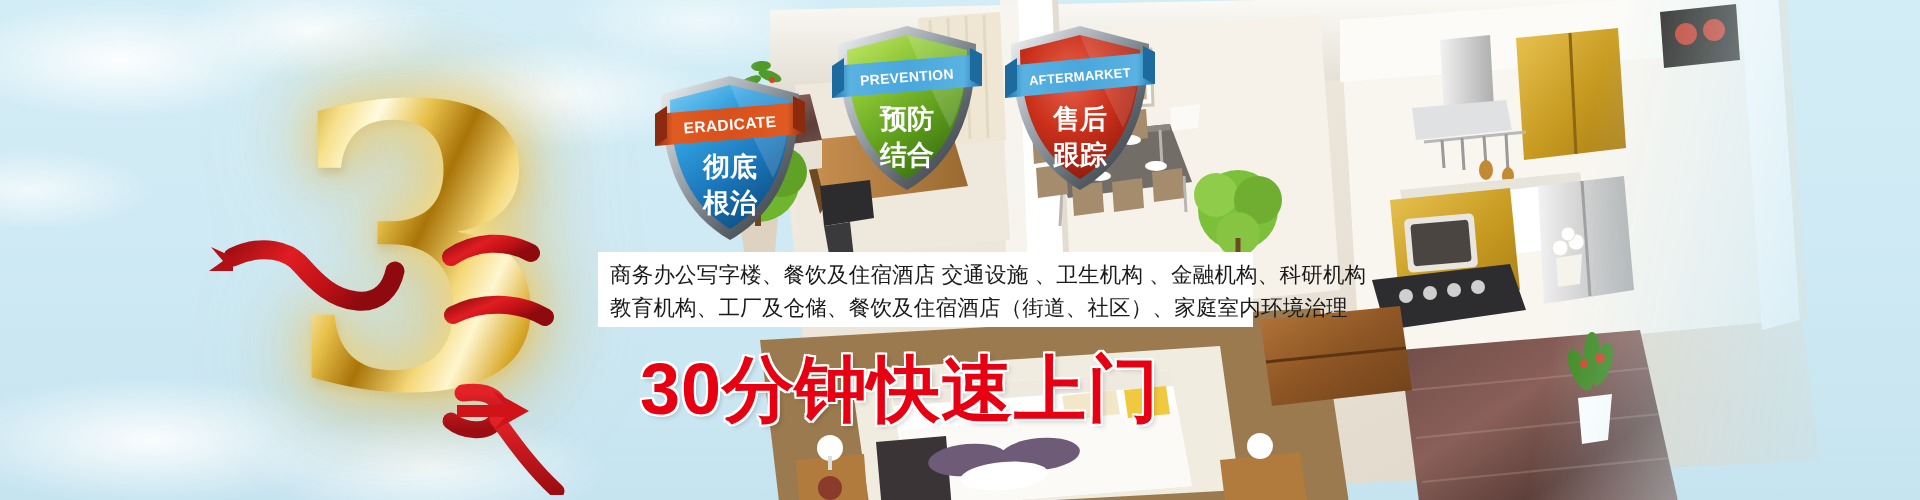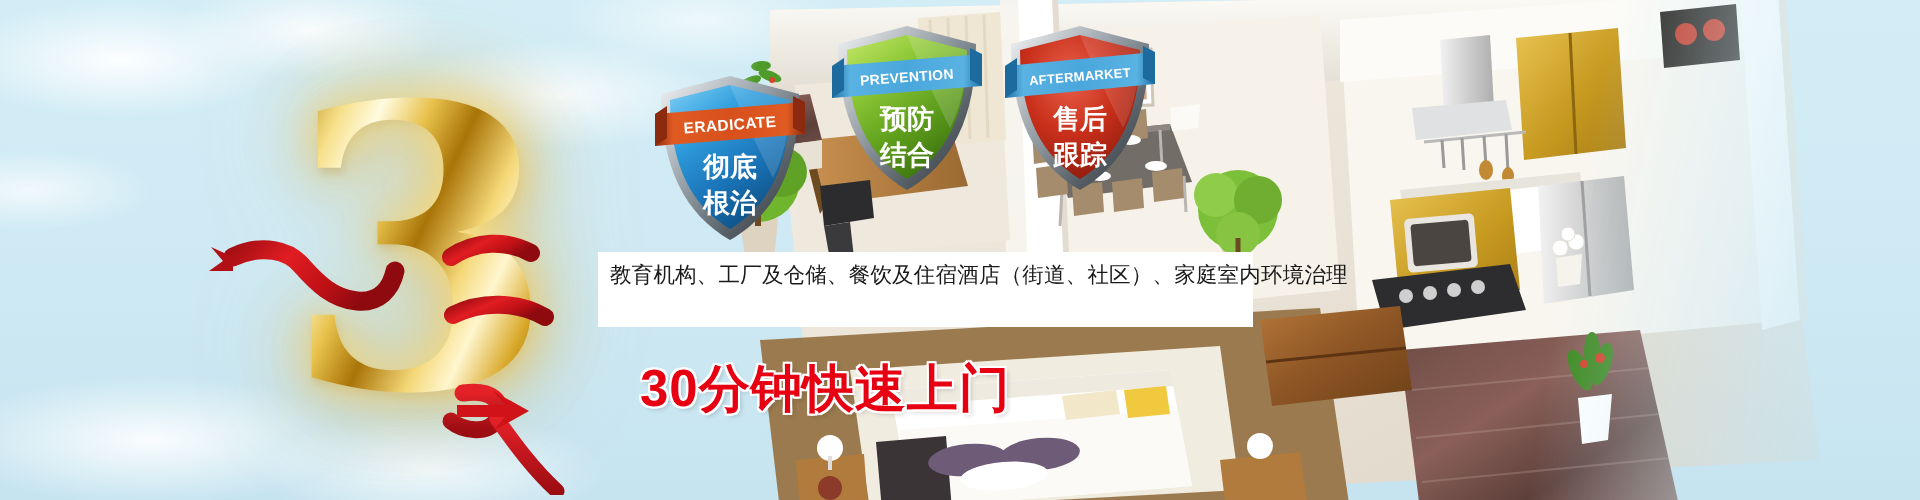--- a/index.html
+++ b/index.html
@@ -106,21 +106,21 @@
     white-space: nowrap;
   }
 
   
   .headline {
     position: absolute;
     left: 640px;
     top: 356px;
     font-family: "Liberation Sans", "DejaVu Sans", sans-serif;
     font-weight: bold;
-    font-size: 51px;
+    font-size: 72px;
     line-height: 66px;
     color: #e60012;
     letter-spacing: 1px;
     white-space: nowrap;
     text-shadow:
       2px 0 0 #fff, -2px 0 0 #fff, 0 2px 0 #fff, 0 -2px 0 #fff,
       2px 2px 0 #fff, -2px 2px 0 #fff, 2px -2px 0 #fff, -2px -2px 0 #fff,
       3px 3px 5px rgba(0,0,0,.18);
   }
 </style>
@@ -509,18 +509,19 @@
       <path d="M0,44 L150,30 L150,62 L0,76 Z" fill="url(#ribBlue2)"></path>
       <path d="M0,44 L12,36 L12,68 L0,76 Z" fill="#1d6a9f"></path>
       <path d="M150,30 L138,24 L138,56 L150,62 Z" fill="#1d6a9f"></path>
       <text x="75" y="59" text-anchor="middle" font-family="Liberation Sans, sans-serif" font-size="13" font-weight="bold" fill="#ffffff" letter-spacing="0.3" transform="rotate(-4.8 75 55)">AFTERMARKET</text>
       <text x="75" y="106" text-anchor="middle" font-family="DejaVu Sans, sans-serif" font-size="27" font-weight="bold" fill="#ffffff">售后</text>
       <text x="75" y="142" text-anchor="middle" font-family="DejaVu Sans, sans-serif" font-size="27" font-weight="bold" fill="#ffffff">跟踪</text>
     </svg>
   </div>
 
   <div class="text-panel">
+    <div class="line">商务办公写字楼、餐饮及住宿酒店 交通设施 、卫生机构 、金融机构、科研机构</div>
     <div class="line">教育机构、工厂及仓储、餐饮及住宿酒店（街道、社区）、家庭室内环境治理</div>
   </div>
 
   <div class="headline">30分钟快速上门</div>
 
 </div>
 
 </body></html>

